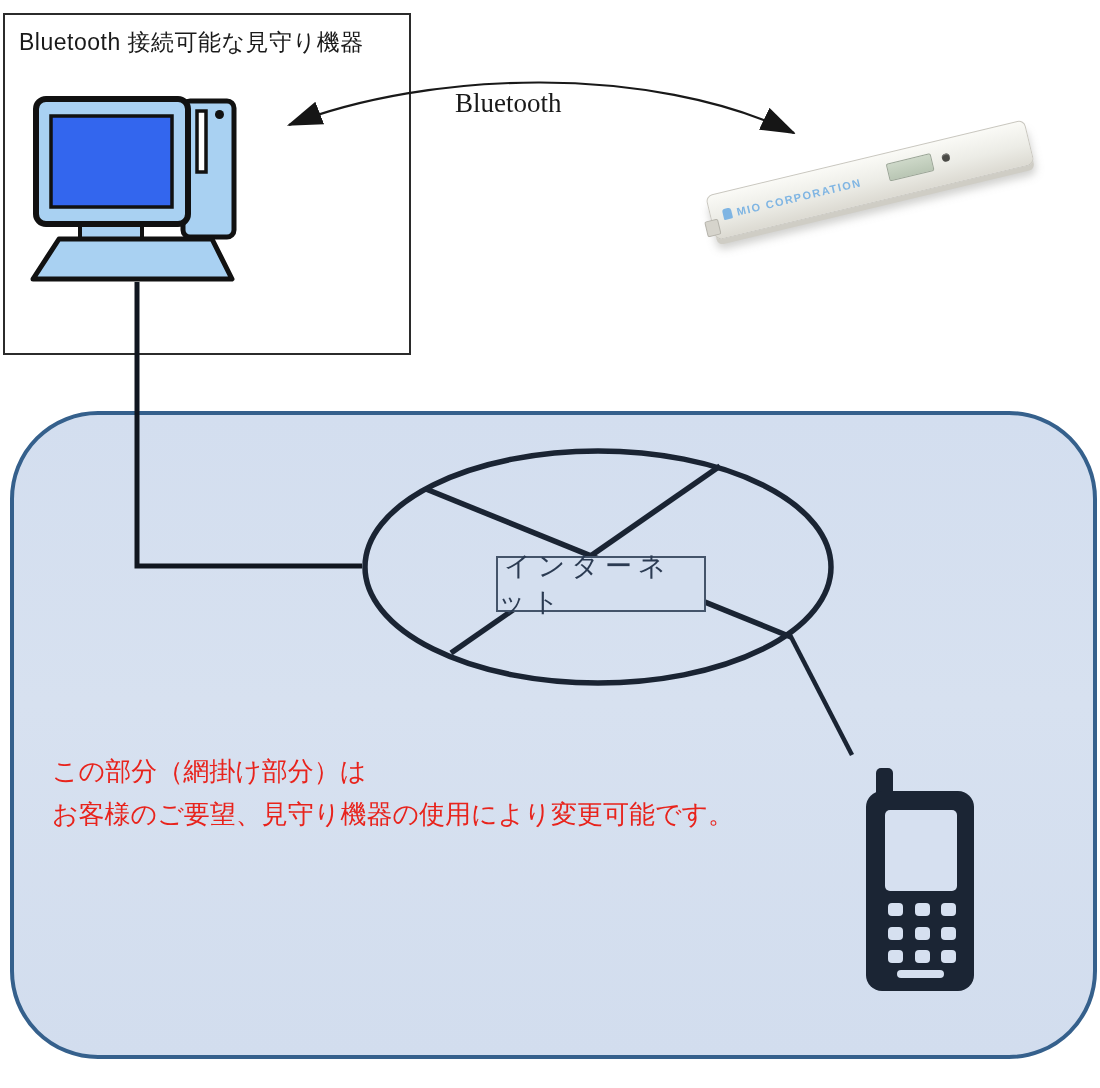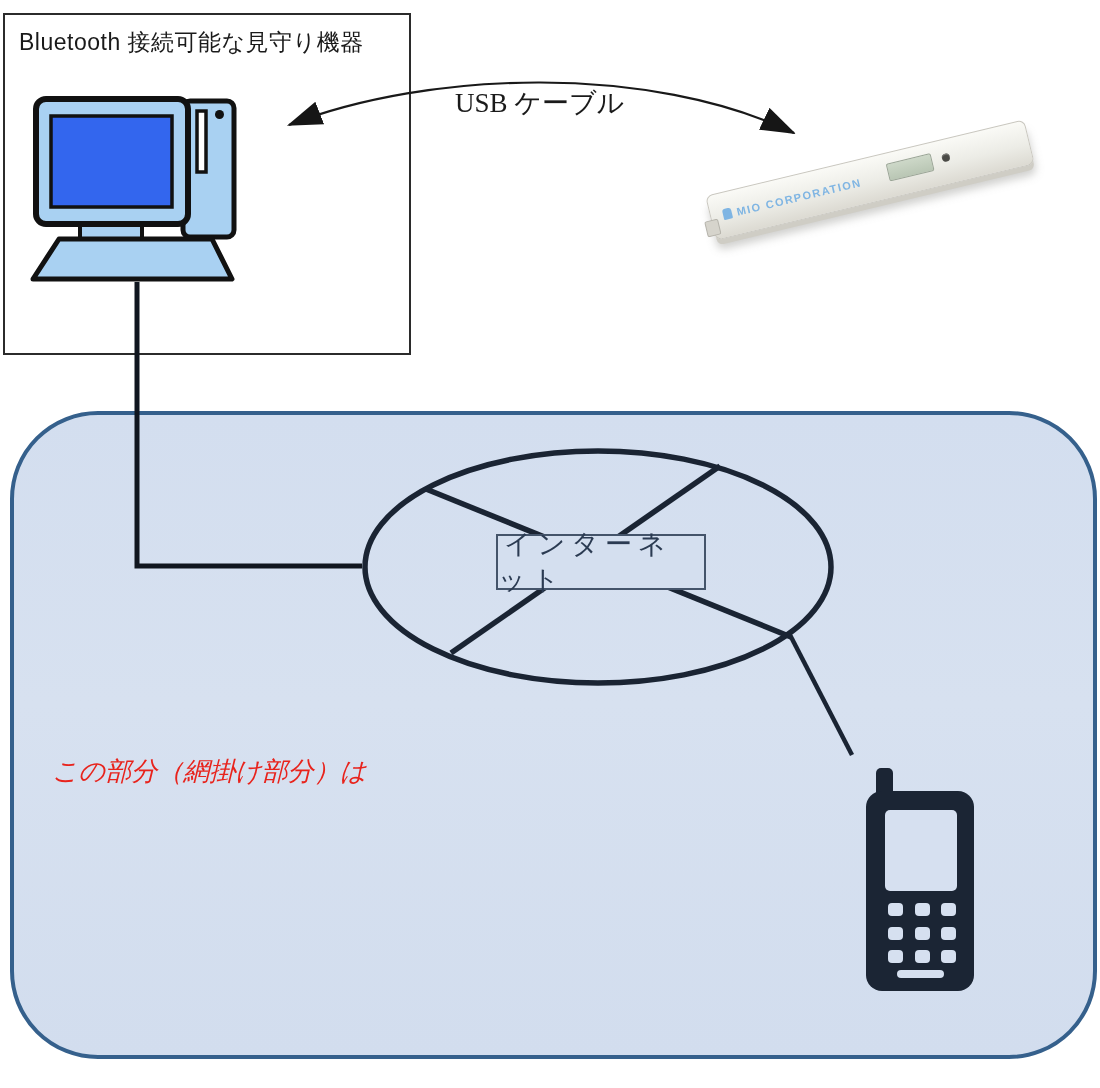--- a/index.html
+++ b/index.html
@@ -58,29 +58,29 @@
   
   .shaded-area{
     position:absolute;left:10px;top:411px;width:1087px;height:648px;
     background:linear-gradient(180deg,#d3deef 0%,#d7e1f0 45%,#d2ddee 100%);
     border:4px solid #35608c;border-radius:88px;z-index:1;box-sizing:border-box;
   }
   
   .line-overlay{position:absolute;left:0;top:0;z-index:4;pointer-events:none;}
   
   .internet-label{
-    position:absolute;left:496px;top:534px;width:210px;height:56px;
+    position:absolute;left:496px;top:556px;width:210px;height:56px;
     background:#d4dfef;border:2px solid #44546a;box-sizing:border-box;
     display:flex;align-items:center;justify-content:center;z-index:5;
     font-size:27px;color:#2b3b52;letter-spacing:6px;text-indent:6px;
   }
   
   .note{
     position:absolute;left:52px;top:750px;z-index:5;
-    font-size:26px;color:#e8231c;line-height:43px;white-space:nowrap;font-style:italic;
+    font-size:26px;color:#e8231c;line-height:43px;white-space:nowrap;
   }
   
   .phone{position:absolute;left:860px;top:765px;width:120px;height:230px;z-index:5;}
   .phone-antenna{
     position:absolute;left:16px;top:3px;width:17px;height:34px;
     background:#1b2534;border-radius:5px 5px 0 0;
   }
   .phone-body{
     position:absolute;left:6px;top:26px;width:108px;height:200px;
     background:#1b2534;border-radius:16px;
@@ -115,21 +115,21 @@
     <rect x="183" y="101" width="51" height="136" rx="7" fill="#a9d1f2" stroke="#111" stroke-width="5"></rect>
     <rect x="197" y="111" width="9" height="61" fill="#ffffff" stroke="#111" stroke-width="3.5"></rect>
     <circle cx="219.5" cy="114.5" r="4.5" fill="#111"></circle>
     <rect x="80" y="221" width="62" height="20" fill="#a9d1f2" stroke="#111" stroke-width="4"></rect>
     <rect x="36" y="99" width="152" height="125" rx="10" fill="#a9d1f2" stroke="#111" stroke-width="6"></rect>
     <rect x="51" y="116" width="121" height="91" fill="#3366ee" stroke="#111" stroke-width="3.5"></rect>
     <path d="M 59 239 L 212 239 L 232 279 L 33 279 Z" fill="#a9d1f2" stroke="#111" stroke-width="5" stroke-linejoin="round"></path>
   </svg>
 
   <div class="conn-list">
-    <div class="conn-item">USB ケーブル</div>
+    <div class="conn-item">Bluetooth</div>
   </div>
 
   <div class="device">
     <span class="device-logo-dot"></span>
     <span class="device-brand">MIO CORPORATION</span>
     <span class="device-lcd"></span>
     <span class="device-button"></span>
     <span class="device-connector"></span>
   </div>
 
@@ -150,20 +150,21 @@
 
     <line x1="789" y1="633" x2="852" y2="755" stroke="#1a2433" stroke-width="4.5"></line>
   </svg>
 
   <div class="internet-label">
     <span>インターネット</span>
   </div>
 
   <div class="note">
     <div>この部分（網掛け部分）は</div>
+    <div>お客様のご要望、見守り機器の使用により変更可能です。</div>
   </div>
 
   <div class="phone">
     <div class="phone-antenna"></div>
     <div class="phone-body">
       <div class="phone-screen"></div>
       <div class="phone-keypad">
         <div class="phone-key"></div>
         <div class="phone-key"></div>
         <div class="phone-key"></div>

